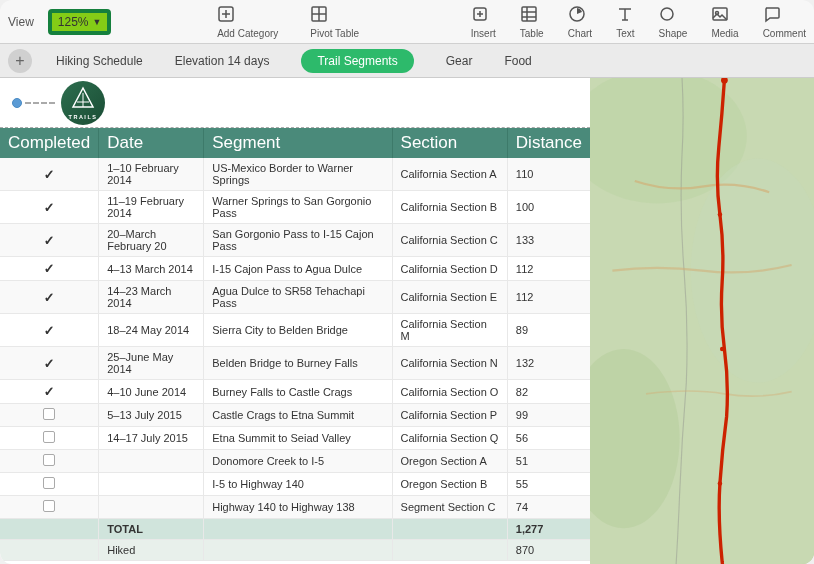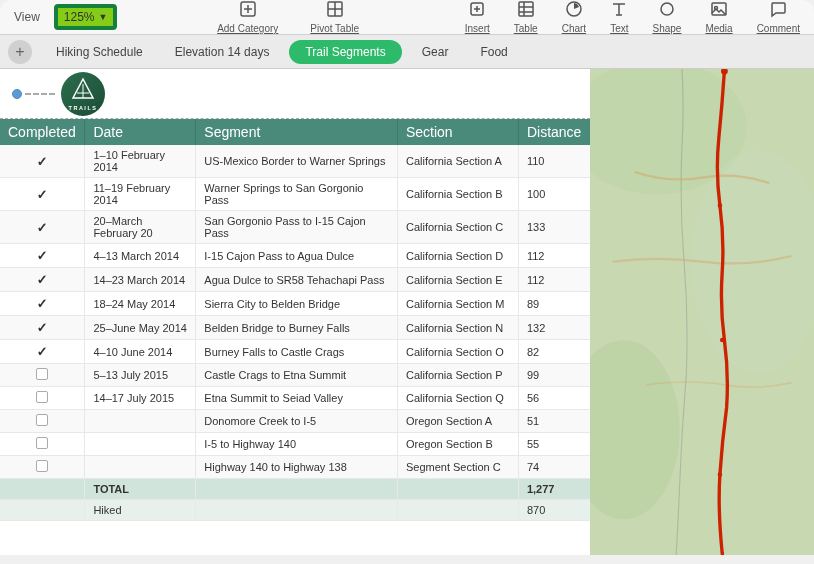--- a/index.html
+++ b/index.html
@@ -11,22 +11,22 @@
       background: #f0f0f0;
       border-radius: 12px;
     }
 
     
     .toolbar {
       display: flex;
       align-items: center;
       background: #f7f7f7;
       border-bottom: 1px solid #d0d0d0;
-      height: 35px;
-      padding: 0 8px;
+      height: 44px;
+      padding: 0 2px;
       gap: 2px;
     }
     .toolbar-left {
       display: flex;
       align-items: center;
       gap: 8px;
       flex: 0 0 auto;
     }
     .toolbar-zoom {
       display: flex;
@@ -36,27 +36,26 @@
       color: #333;
       padding: 2px 6px;
       border: 4px solid #15803d;
       border-radius: 4px;
       background: #84cc16;
       cursor: pointer;
     }
     .toolbar-btn {
       display: flex;
       flex-direction: column;
-      align-items: center;
+      align-items: flex-start;
       font-size: 10px;
       color: #555;
       cursor: pointer;
       gap: 5px;
       padding: 2px 6px;
-      text-decoration: underline;
     }
     .toolbar-btn svg { width: 18px; height: 18px; }
     .toolbar-right {
       display: flex;
       align-items: center;
       gap: 12px;
     }
 
     
     .tabbar {
@@ -89,21 +88,21 @@
       border-radius: 6px 6px 0 0;
       height: 28px;
       display: flex;
       align-items: center;
     }
     .tab.active-trail {
       background: #2dba6b;
       color: white;
       border-radius: 14px;
       height: 24px;
-      margin: 0 4px;
+      margin: 0 16px;
     }
 
     
     .main {
       display: flex;
       height: calc(564px - 44px - 34px);
       overflow: hidden;
     }
 
     
@@ -154,21 +153,21 @@
       font-size: 11.5px;
     }
     .data-table thead tr {
       background: #4a8a7a;
       color: white;
     }
     .data-table thead th {
       padding: 5px 8px;
       text-align: left;
       font-weight: 500;
-      font-size: 14px;
+      font-size: 17px;
       border-right: 1px solid #3d7a6a;
     }
     .data-table thead th:last-child {
       border-right: none;
     }
     .data-table tbody tr {
       border-bottom: 1px solid #e8e8e8;
     }
     .data-table tbody tr:nth-child(odd) {
       background: #f9f9f9;

